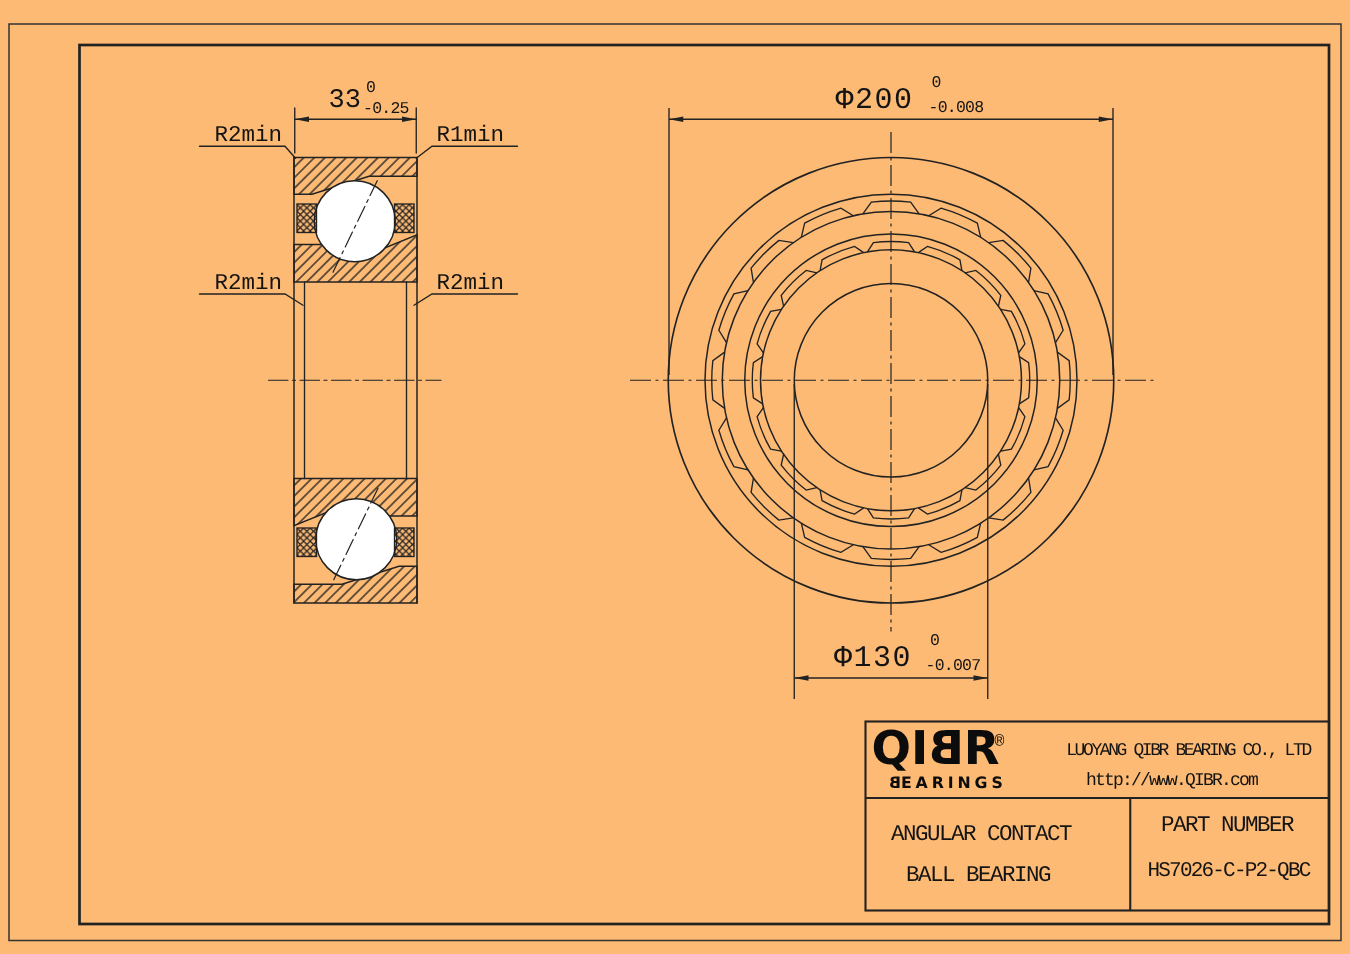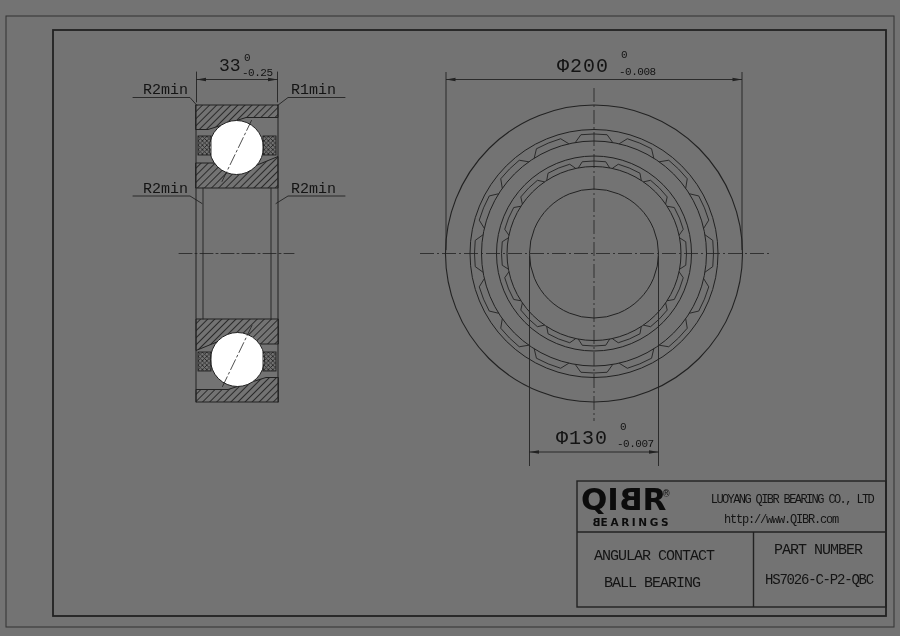--- a/index.html
+++ b/index.html
@@ -1,16 +1,16 @@
 <!DOCTYPE html>
 <html><head>
 <meta charset="utf-8">
 <style>
   html,body{margin:0;padding:0;background:#fff;}
-  .stage{position:relative;width:900px;height:636px;background:#737373;overflow:hidden;
+  .stage{position:relative;width:900px;height:636px;background:#fdba74;overflow:hidden;
          font-family:"Liberation Mono","DejaVu Sans Mono",monospace;}
   svg{position:absolute;left:0;top:0;}
   svg text{fill:#141414;font-family:"Liberation Mono","DejaVu Sans Mono",monospace;}
   .t-dim{font-size:18px;}
   .t-dia{font-size:20px;letter-spacing:1px;}
   .t-tol{font-size:11px;letter-spacing:-0.5px;}
   .t-lbl{font-size:15px;}
   .t-cell{font-size:15px;letter-spacing:-1px;}
   .t-part{font-size:14px;letter-spacing:-1.2px;}
   .t-co{font-size:12px;letter-spacing:-1.6px;}

